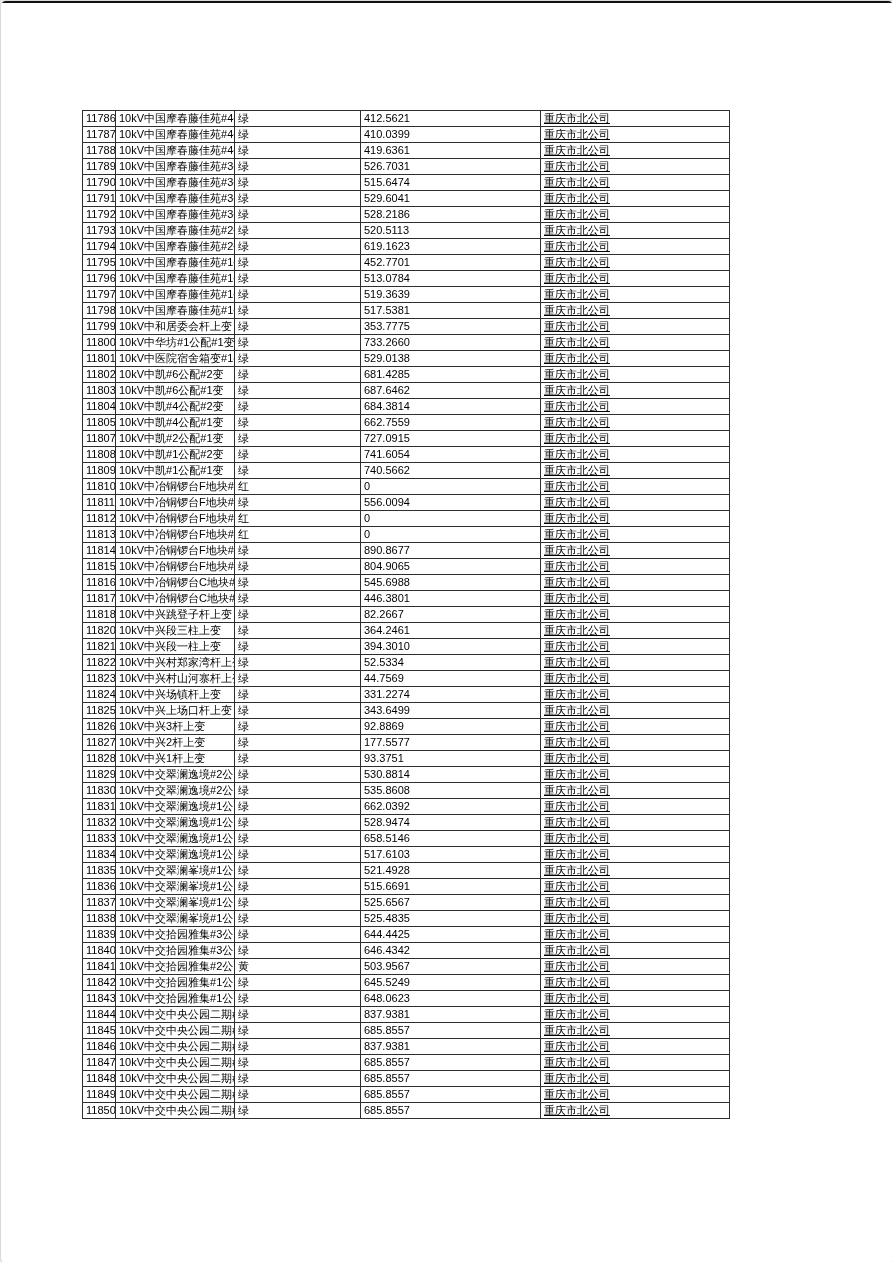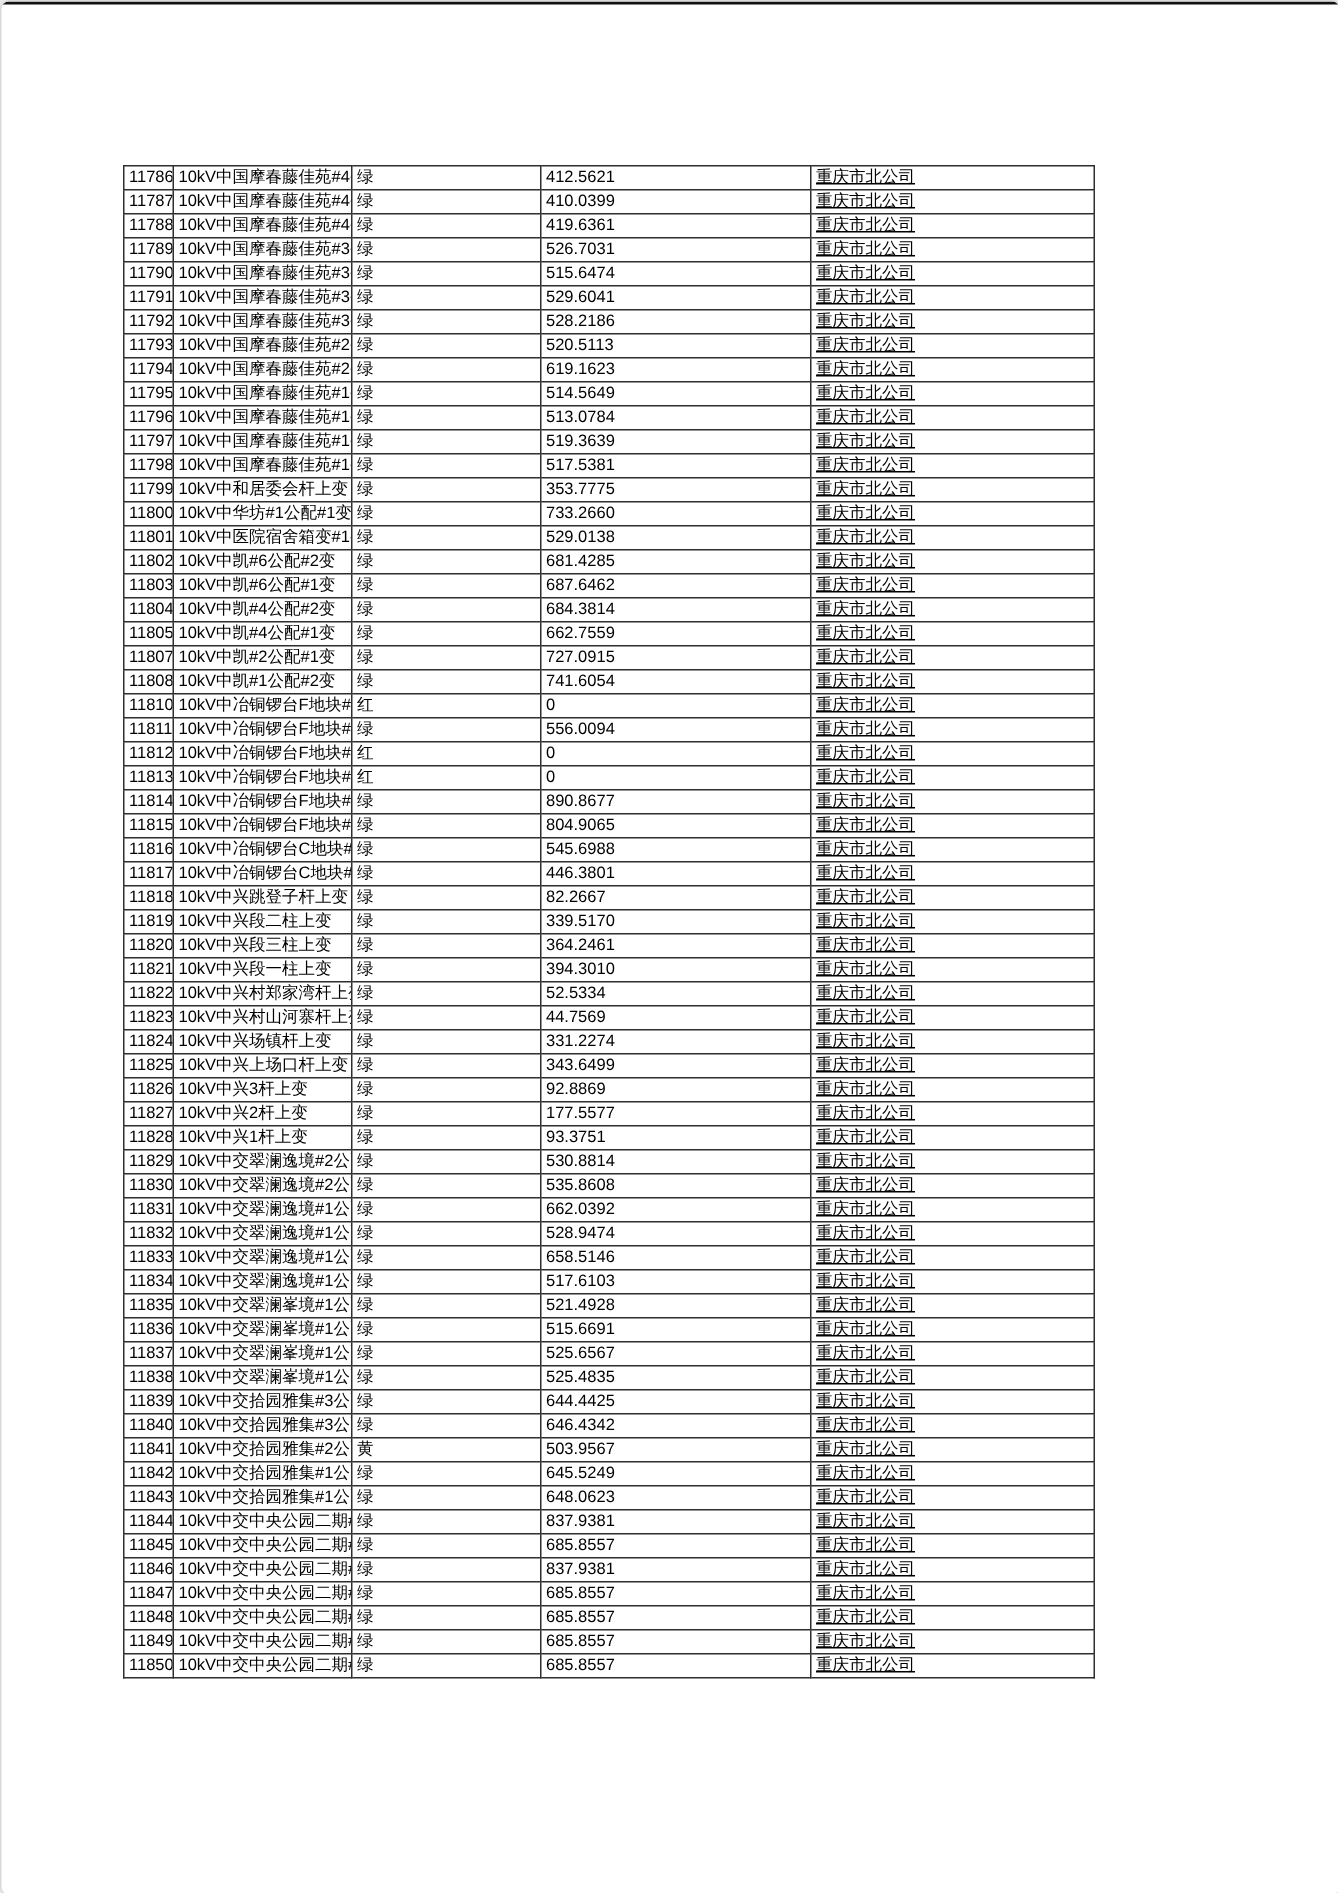--- a/index.html
+++ b/index.html
@@ -106,21 +106,21 @@
           <td class="c0">11794</td>
           <td class="c1">10kV中国摩春藤佳苑#2公</td>
           <td class="c2">绿</td>
           <td class="c3">619.1623</td>
           <td class="c4">重庆市北公司</td>
         </tr>
         <tr>
           <td class="c0">11795</td>
           <td class="c1">10kV中国摩春藤佳苑#1公</td>
           <td class="c2">绿</td>
-          <td class="c3">514.5649</td>
+          <td class="c3">452.7701</td>
           <td class="c4">重庆市北公司</td>
         </tr>
         <tr>
           <td class="c0">11796</td>
           <td class="c1">10kV中国摩春藤佳苑#1公</td>
           <td class="c2">绿</td>
           <td class="c3">513.0784</td>
           <td class="c4">重庆市北公司</td>
         </tr>
         <tr>
@@ -191,20 +191,27 @@
           <td class="c1">10kV中凯#2公配#1变</td>
           <td class="c2">绿</td>
           <td class="c3">727.0915</td>
           <td class="c4">重庆市北公司</td>
         </tr>
         <tr>
           <td class="c0">11808</td>
           <td class="c1">10kV中凯#1公配#2变</td>
           <td class="c2">绿</td>
           <td class="c3">741.6054</td>
+          <td class="c4">重庆市北公司</td>
+        </tr>
+        <tr>
+          <td class="c0">11809</td>
+          <td class="c1">10kV中凯#1公配#1变</td>
+          <td class="c2">绿</td>
+          <td class="c3">740.5662</td>
           <td class="c4">重庆市北公司</td>
         </tr>
         <tr>
           <td class="c0">11810</td>
           <td class="c1">10kV中冶铜锣台F地块#3</td>
           <td class="c2">红</td>
           <td class="c3">0</td>
           <td class="c4">重庆市北公司</td>
         </tr>
         <tr>
@@ -254,27 +261,20 @@
           <td class="c1">10kV中冶铜锣台C地块#1</td>
           <td class="c2">绿</td>
           <td class="c3">446.3801</td>
           <td class="c4">重庆市北公司</td>
         </tr>
         <tr>
           <td class="c0">11818</td>
           <td class="c1">10kV中兴跳登子杆上变</td>
           <td class="c2">绿</td>
           <td class="c3">82.2667</td>
-          <td class="c4">重庆市北公司</td>
-        </tr>
-        <tr>
-          <td class="c0">11819</td>
-          <td class="c1">10kV中兴段二柱上变</td>
-          <td class="c2">绿</td>
-          <td class="c3">339.5170</td>
           <td class="c4">重庆市北公司</td>
         </tr>
         <tr>
           <td class="c0">11820</td>
           <td class="c1">10kV中兴段三柱上变</td>
           <td class="c2">绿</td>
           <td class="c3">364.2461</td>
           <td class="c4">重庆市北公司</td>
         </tr>
         <tr>

